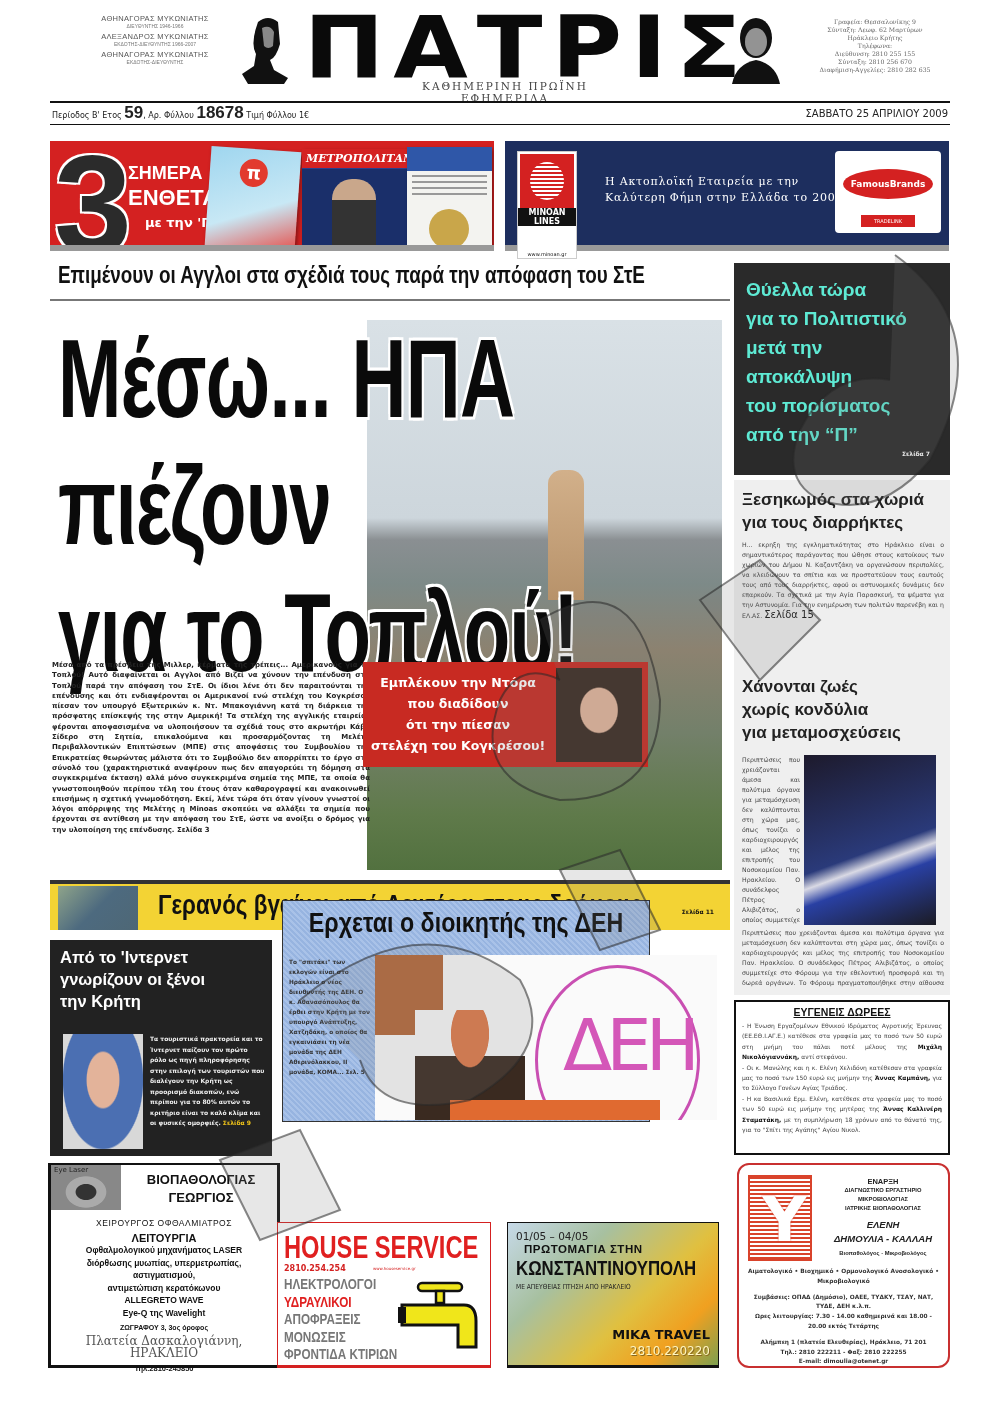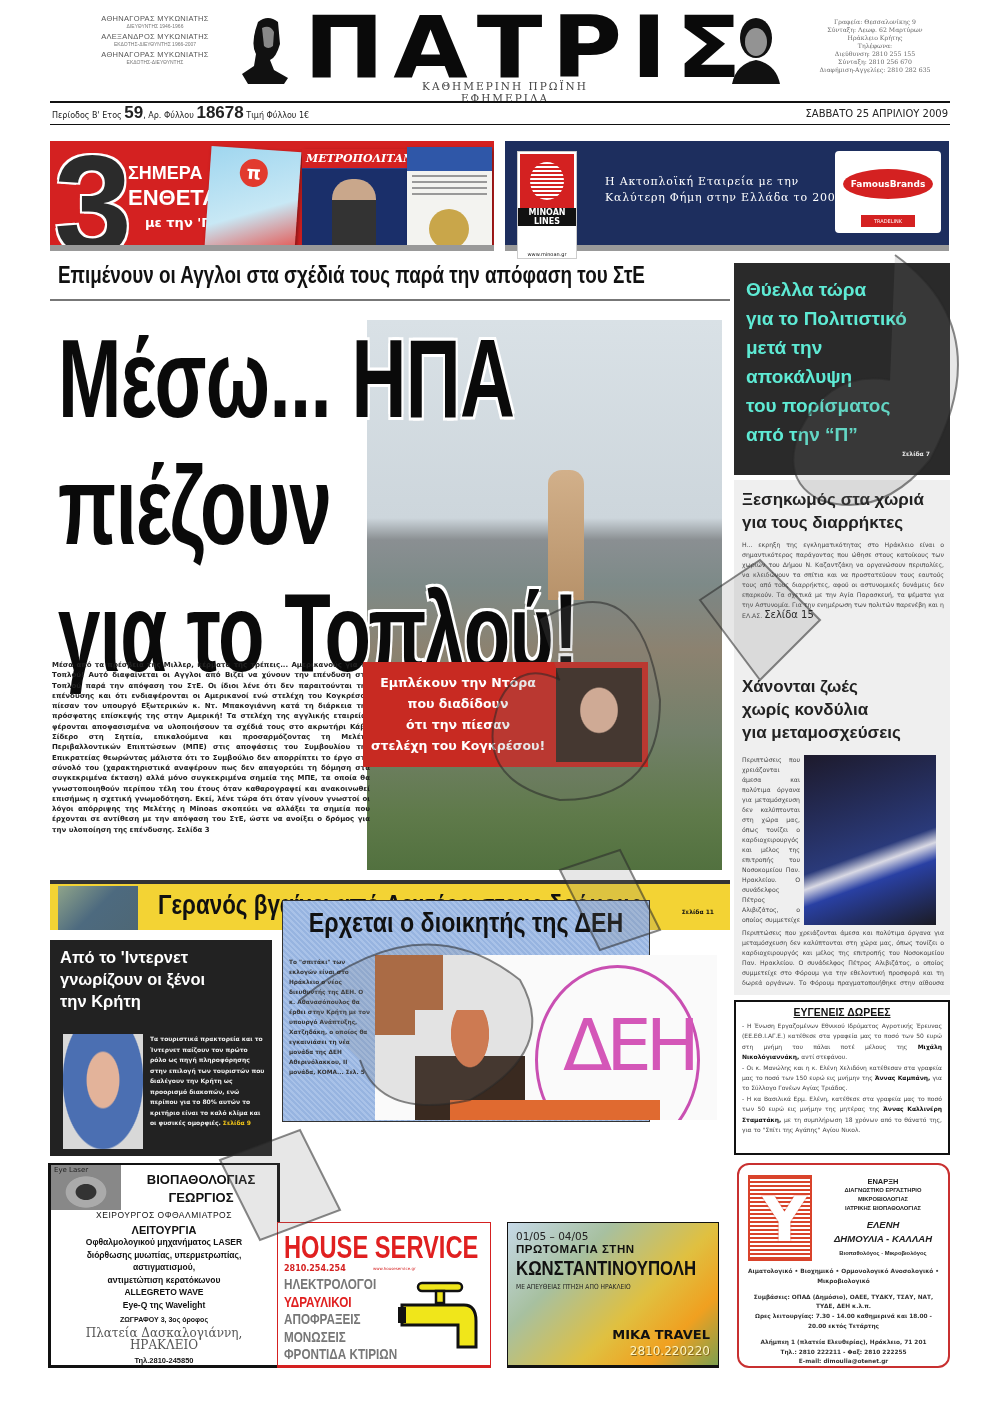--- a/index.html
+++ b/index.html
@@ -99,35 +99,35 @@
   .don { left: 734px; top: 1000px; width: 216px; height: 155px; border: 2px solid #111; background: #fff; }
   .don .h { text-align: center; font-weight: bold; font-size: 10.5px; text-decoration: underline; margin-top: 4px; font-family: "Liberation Sans", sans-serif; }
   .don .b { padding: 3px 6px; font-size: 6px; line-height: 10.4px; color: #444; text-align: justify; }
   .don .b b { color: #111; }
 
   
   .eye { left: 48px; top: 1163px; width: 232px; height: 205px; border: 3px solid #111; border-top-width: 2px; background: #fff; text-align: center; }
   .eye .img { position: absolute; left: 0; top: 0; width: 70px; height: 45px; background: radial-gradient(ellipse at 50% 60%, #333 0 20%, #aaa 22% 40%, #888 42%); }
   .eye .img span { position: absolute; left: 3px; top: 1px; font-size: 7px; color: #222; }
   .eye .nm { position: absolute; left: 72px; top: 6px; width: 156px; font-weight: bold; font-size: 13px; line-height: 18px; font-family: "Liberation Sans", sans-serif; }
-  .eye .lines { position: absolute; left: 0; right: 0; top: 44px; font-size: 8.5px; line-height: 12.5px; font-family: "Liberation Sans", sans-serif; font-weight: bold; }
+  .eye .lines { position: absolute; left: 0; right: 0; top: 52px; font-size: 8.5px; line-height: 12.5px; font-family: "Liberation Sans", sans-serif; font-weight: bold; }
   .eye .lines .rg { font-weight: normal; letter-spacing: 0.5px; }
   .eye .lines .ser { font-family: "DejaVu Serif", serif; font-weight: normal; font-size: 12px; color: #555; }
 
   .house { left: 277px; top: 1222px; width: 214px; height: 146px; border: 1px solid #d42121; border-bottom-width: 3px; background: #fff; }
   .house .h { position: absolute; left: 6px; top: 6px; font-family: "Liberation Sans", sans-serif; font-weight: bold; font-size: 32px; color: #e02020; transform: scaleX(0.74); transform-origin: left; white-space: nowrap; }
   .house .tel { position: absolute; left: 6px; top: 41px; font-size: 8px; color: #d42121; font-weight: bold; }
   .house .web { position: absolute; left: 95px; top: 43px; font-size: 4px; color: #d42121; }
   .house .list { position: absolute; left: 6px; top: 52px; font-family: "Liberation Sans", sans-serif; font-weight: bold; font-size: 15px; line-height: 17.5px; color: #777; transform: scaleX(0.78); transform-origin: left; white-space: nowrap; }
   .house .list .red { color: #e02020; }
   .tap { position: absolute; left: 120px; top: 58px; width: 82px; height: 82px; }
 
   .travel { left: 507px; top: 1222px; width: 212px; height: 146px; border: 1px solid #111; border-bottom-width: 3px; background: linear-gradient(135deg, #c6d9e8 0%, #a7c0a0 30%, #e0c040 60%, #f0a020 80%, #7ea050 100%); overflow: hidden; text-align: center; }
   .travel .dates { position: absolute; left: 8px; top: 7px; font-size: 10.5px; color: #222; }
-  .travel .t1 { position: absolute; left: 8px; top: 20px; font-weight: bold; font-size: 11.5px; color: #111; font-family: "Liberation Sans", sans-serif; letter-spacing: 0.5px; }
+  .travel .t1 { position: absolute; left: 16px; top: 20px; font-weight: bold; font-size: 11.5px; color: #111; font-family: "Liberation Sans", sans-serif; letter-spacing: 0.5px; }
   .travel .t2 { position: absolute; left: 8px; top: 33px; font-weight: bold; font-size: 21px; color: #111; font-family: "Liberation Sans", sans-serif; transform: scaleX(0.8); transform-origin: left; white-space: nowrap; }
   .travel .t3 { position: absolute; left: 8px; top: 60px; font-size: 7px; color: #222; transform: scaleX(0.85); transform-origin: left; white-space: nowrap; }
   .travel .ag { position: absolute; right: 8px; top: 104px; font-weight: bold; font-size: 13px; color: #111; }
   .travel .ph { position: absolute; right: 8px; top: 121px; font-size: 12px; color: #fff5c0; text-shadow: 1px 1px 0 #8a6a20; }
 
   .lab { left: 737px; top: 1163px; width: 213px; height: 205px; border: 2px solid #c83030; border-radius: 12px; background: #fff; }
   .lab .logo { position: absolute; left: 9px; top: 10px; width: 64px; height: 86px; background: repeating-linear-gradient(0deg, #d9432b 0 2px, #fff 2px 4px); border: 2px solid #d9432b; }
   .lab .logo .y { position: absolute; left: 12px; top: 10px; font-size: 62px; color: #fff; font-weight: bold; line-height: 66px; text-shadow: 0 0 2px #d9432b; }
   .lab .right { position: absolute; left: 78px; top: 12px; width: 132px; text-align: center; font-family: "Liberation Sans", sans-serif; font-weight: bold; color: #222; }
   .lab .right .a { font-size: 7.5px; }

